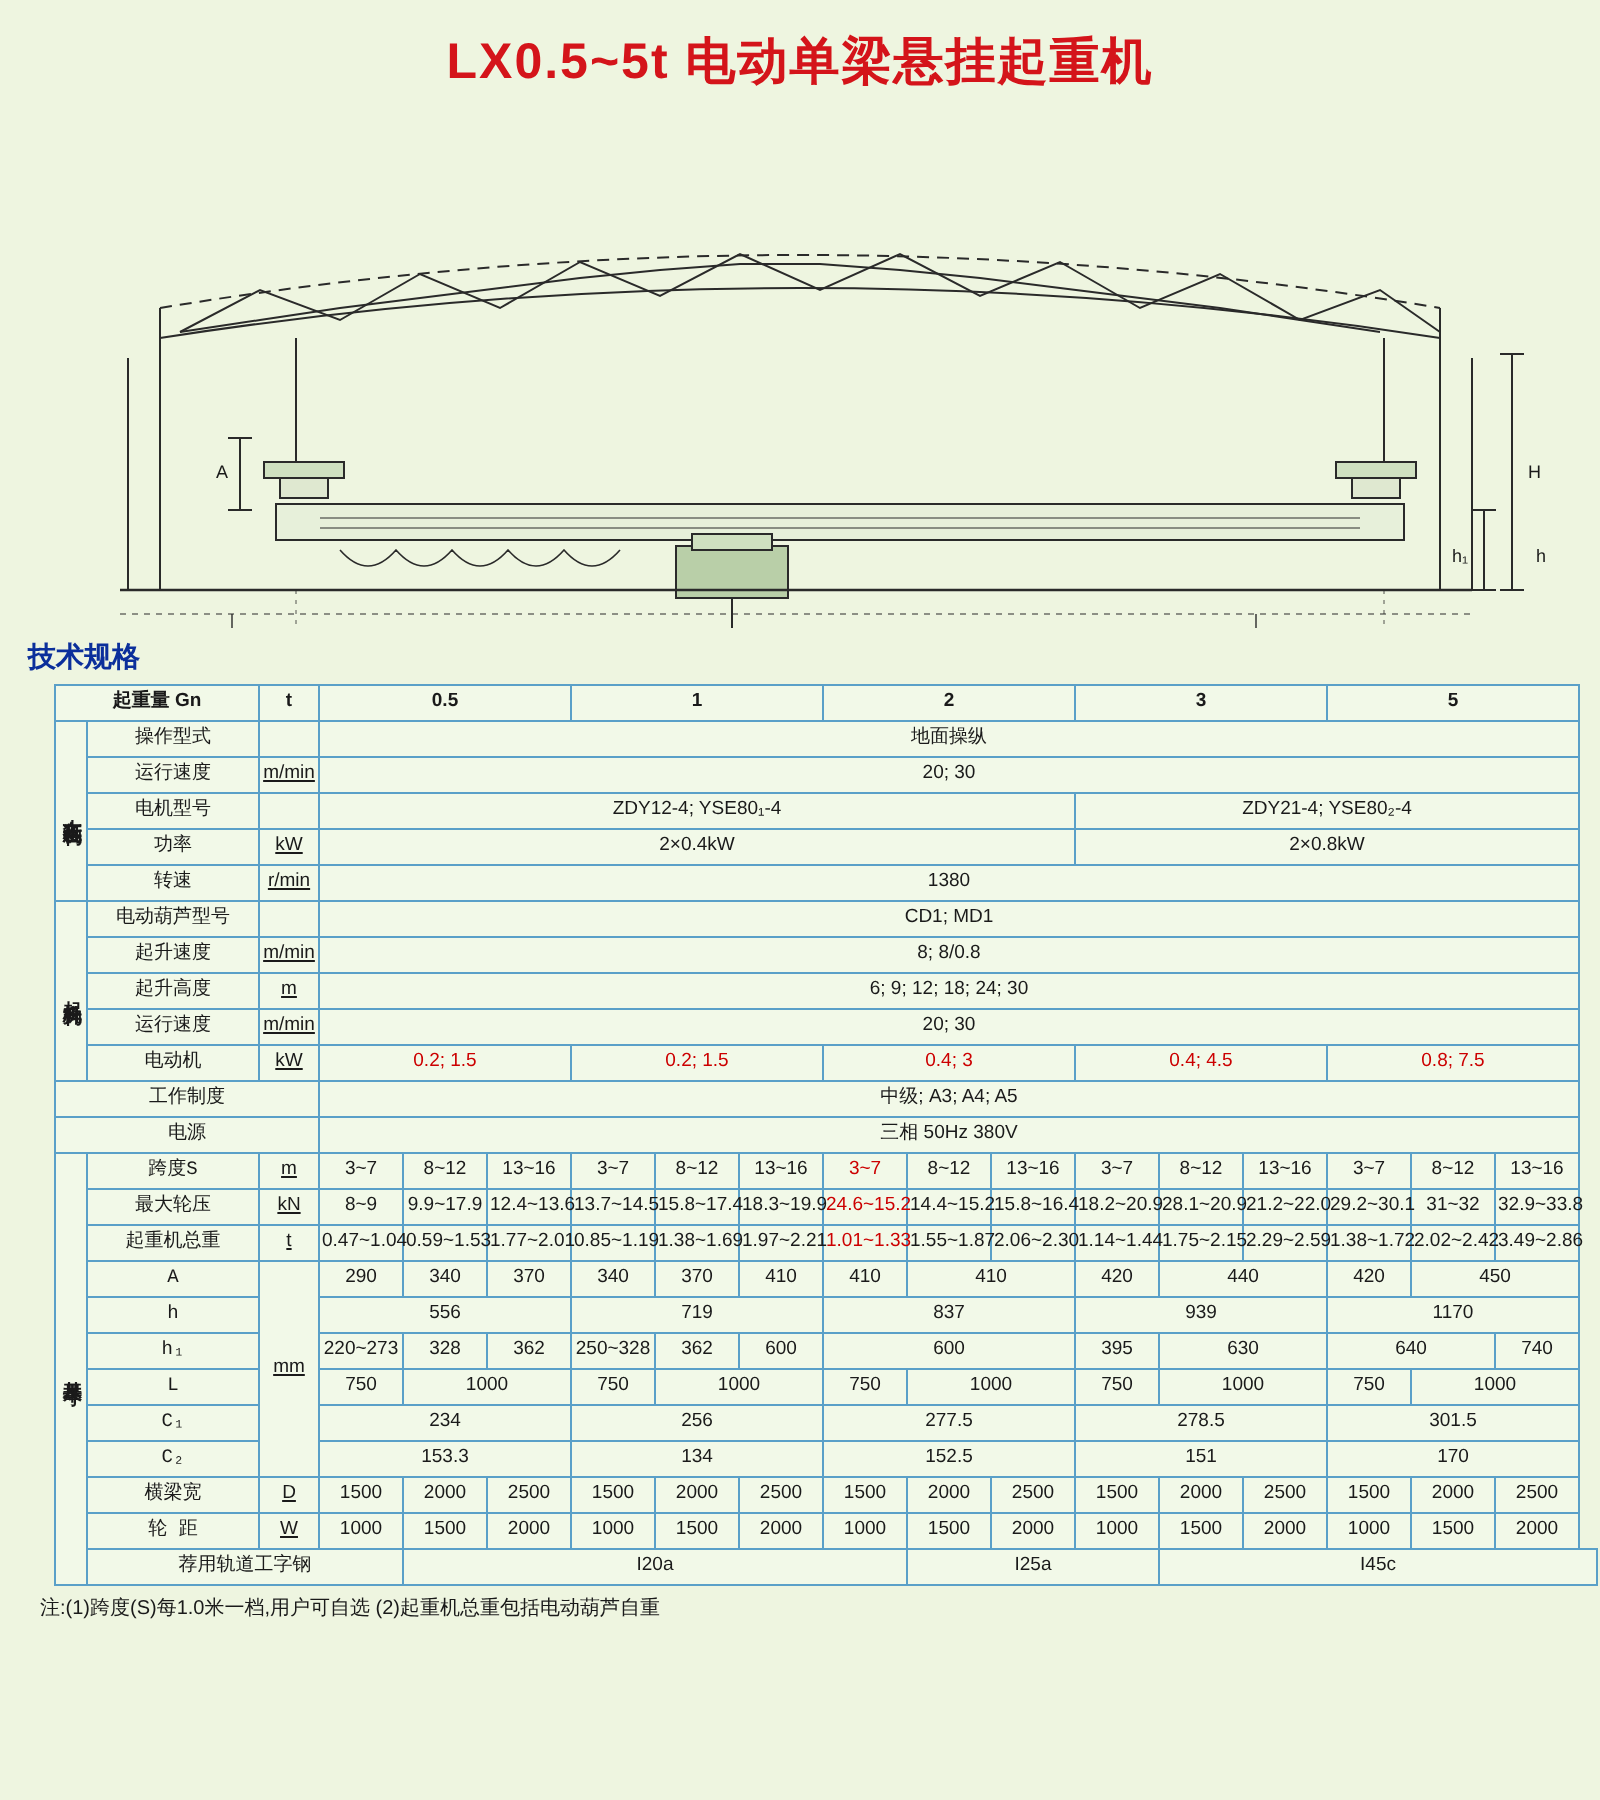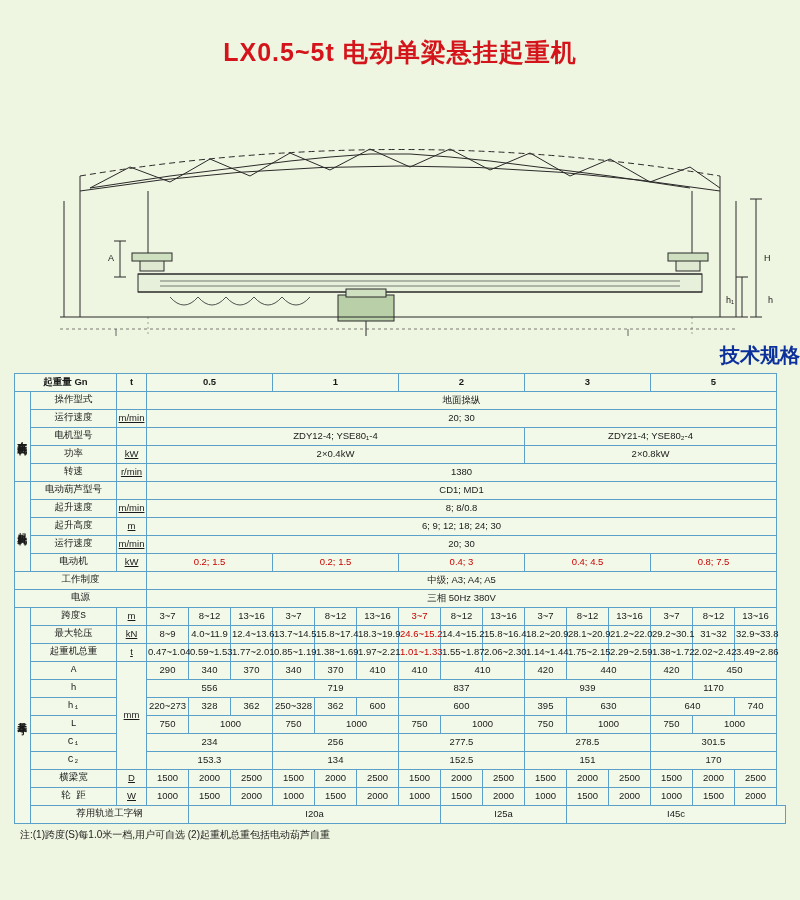--- a/index.html
+++ b/index.html
@@ -10,38 +10,37 @@
     color:#1a1a1a;
     position:relative;
     overflow:hidden;
   }
   .title{
     text-align:center;
     color:#d4141a;
     font-size:25px;
     font-weight:bold;
     letter-spacing:1px;
-    padding-top:36px;
+    padding-top:14px;
   }
   .figure{
     margin:12px 20px 0 20px;
     height:255px;
     position:relative;
   }
   .figure svg{display:block;}
   .spec-head{
     margin:6px 0 4px 14px;
     color:#0b2f9b;
     font-weight:bold;
-    font-size:20px;
-    text-align:right;
+    font-size:14px;
   }
   table.spec{
     border-collapse:collapse;
-    margin-left:14px;
+    margin-left:27px;
     width:772px;
     table-layout:fixed;
     font-size:9.5px;
     padding-left:44px;
   }
   table.spec td{
     border:1px solid #5aa0c8;
     text-align:center;
     vertical-align:middle;
     padding:1px 1px;
@@ -262,21 +261,21 @@
     <td>8~12</td>
     <td>13~16</td>
     <td>3~7</td>
     <td>8~12</td>
     <td>13~16</td>
   </tr>
   <tr>
     <td class="name">最大轮压</td>
     <td class="unit">kN</td>
     <td>8~9</td>
-    <td>4.0~11.9</td>
+    <td>9.9~17.9</td>
     <td>12.4~13.6</td>
     <td>13.7~14.5</td>
     <td>15.8~17.4</td>
     <td>18.3~19.9</td>
     <td class="red">24.6~15.2</td>
     <td>14.4~15.2</td>
     <td>15.8~16.4</td>
     <td>18.2~20.9</td>
     <td>28.1~20.9</td>
     <td>21.2~22.0</td>

